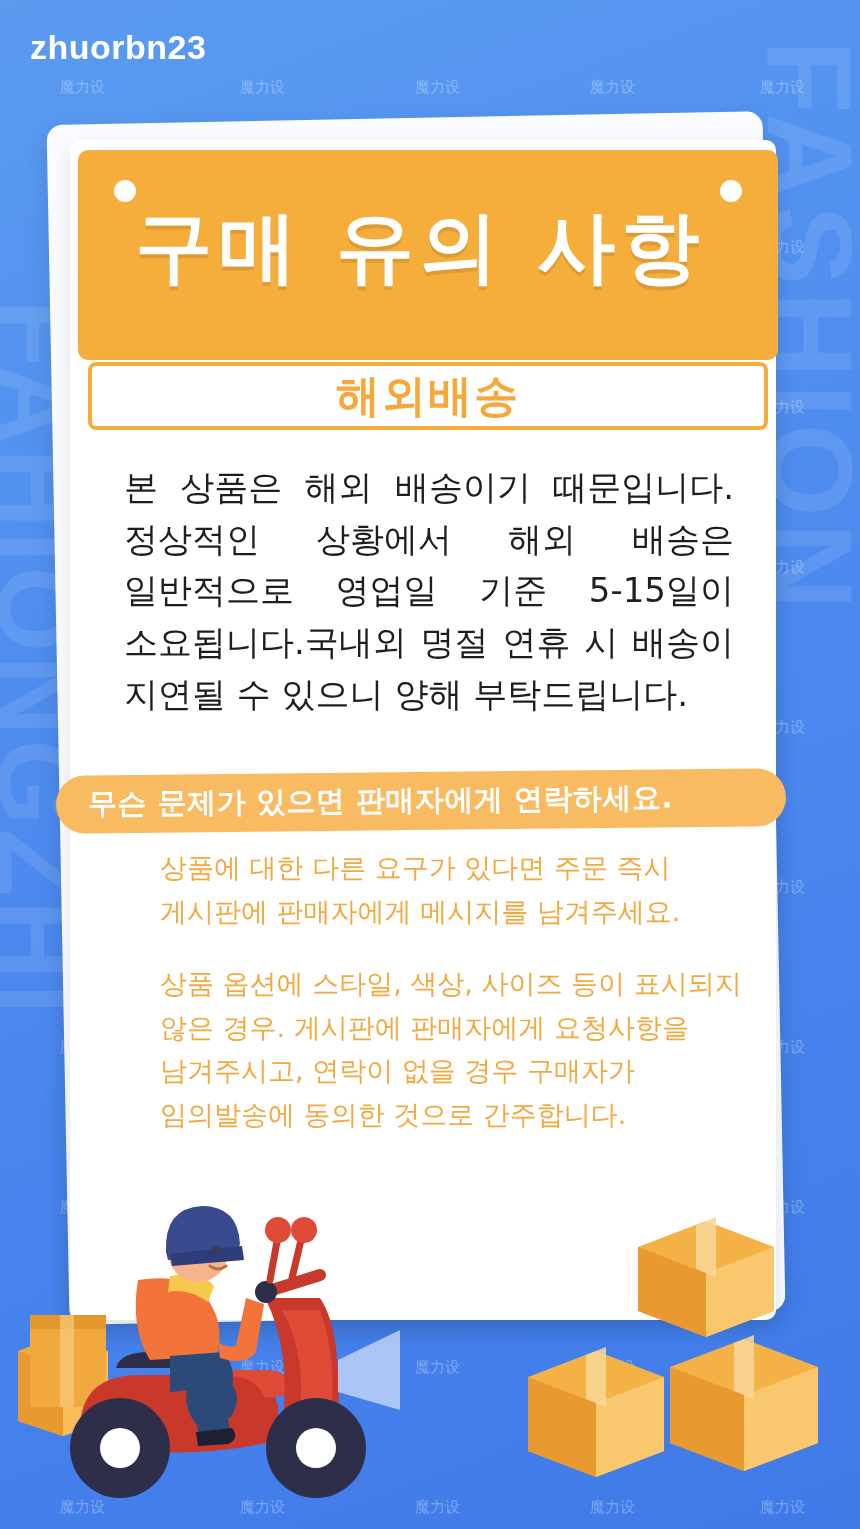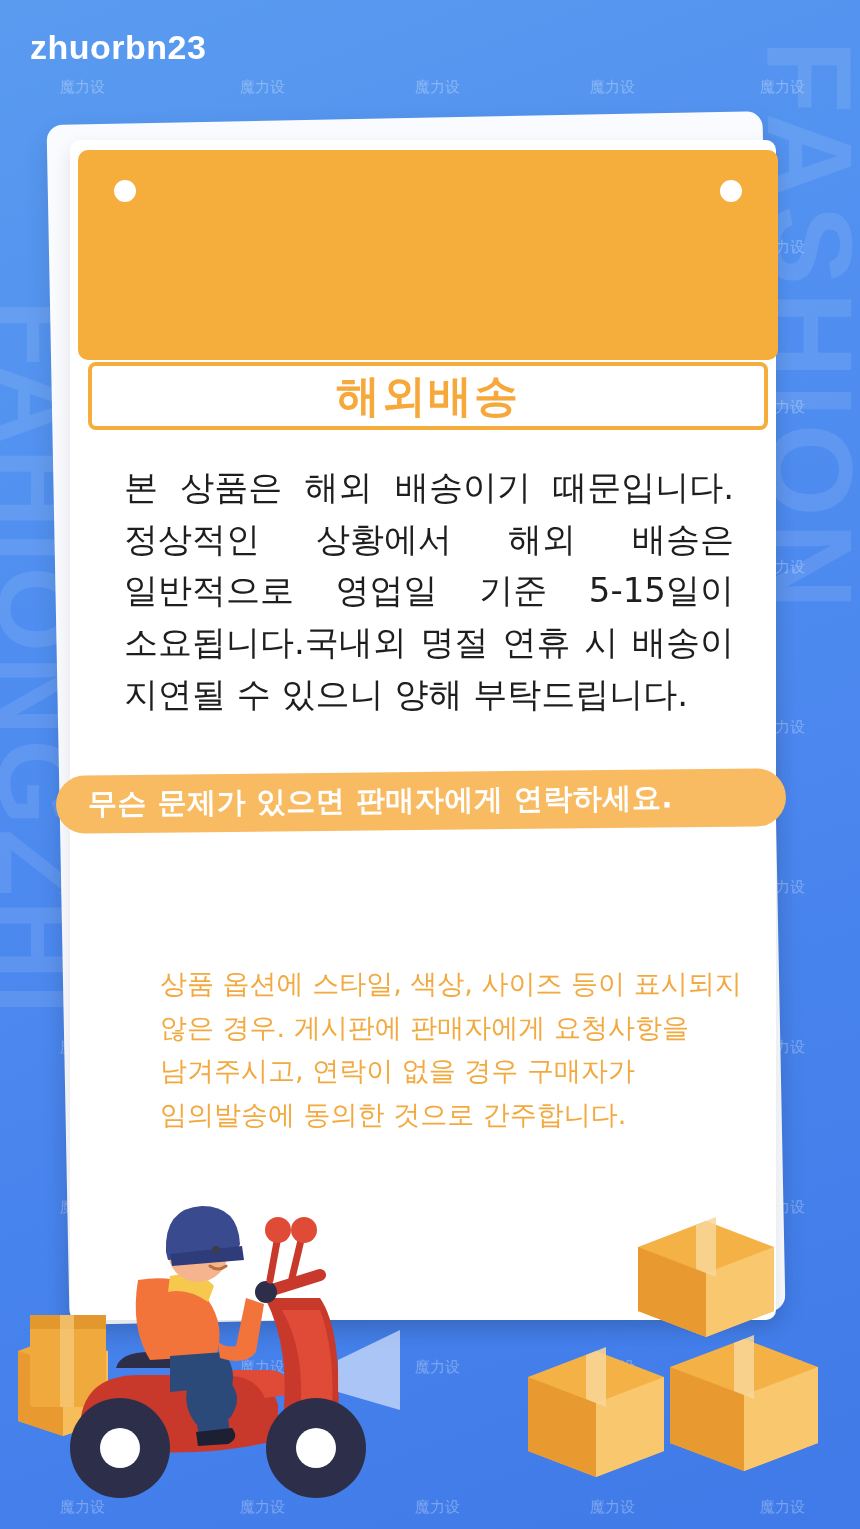--- a/index.html
+++ b/index.html
@@ -293,31 +293,33 @@
 
   <div class="card"></div>
   <div class="card2"></div>
 
   <div class="content">
 
     <div class="header-banner">
       <div class="dot dot-left"></div>
       <div class="dot dot-right"></div>
     </div>
+    <div class="header-title">구매 유의 사항</div>
 
     <div class="subtitle-box">
       <span class="subtitle-text">해외배송</span>
     </div>
 
     <div class="para">본 상품은 해외 배송이기 때문입니다. 정상적인 상황에서 해외 배송은 일반적으로 영업일 기준 5-15일이 소요됩니다.국내외 명절 연휴 시 배송이 지연될 수 있으니 양해 부탁드립니다.</div>
 
     <div class="contact-bar">
       <span class="contact-text">무슨 문제가 있으면 판매자에게 연락하세요.</span>
     </div>
 
+    <div class="sub-para sub-para-1">상품에 대한 다른 요구가 있다면 주문 즉시 게시판에 판매자에게 메시지를 남겨주세요.</div>
     <div class="sub-para sub-para-2">상품 옵션에 스타일, 색상, 사이즈 등이 표시되지 않은 경우. 게시판에 판매자에게 요청사항을 남겨주시고, 연락이 없을 경우 구매자가 임의발송에 동의한 것으로 간주합니다.</div>
 
   </div>
 
   <svg class="side-box" viewBox="0 0 90 110">
     <polygon points="0,25 45,8 90,25 90,95 45,110 0,95" fill="#f0a93c"></polygon>
     <polygon points="0,25 45,40 45,110 0,95" fill="#e89a30"></polygon>
     <polygon points="45,40 90,25 90,95 45,110" fill="#f7bd5a"></polygon>
     <rect x="40" y="12" width="12" height="34" fill="#f7d08a" opacity="0.8"></rect>
   </svg>

